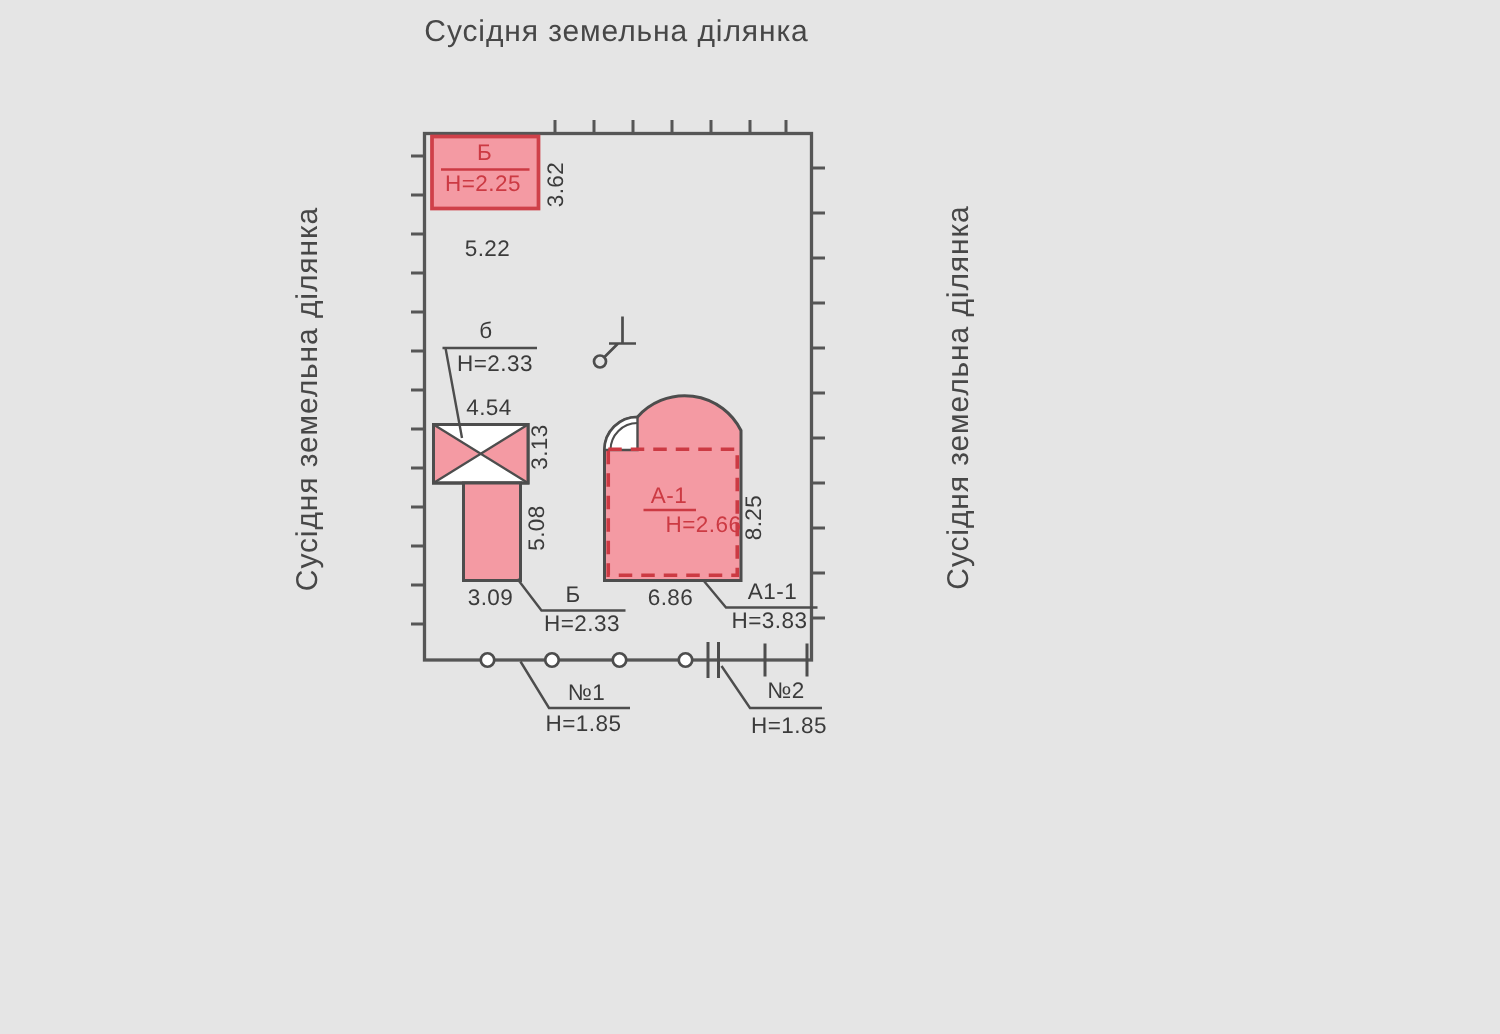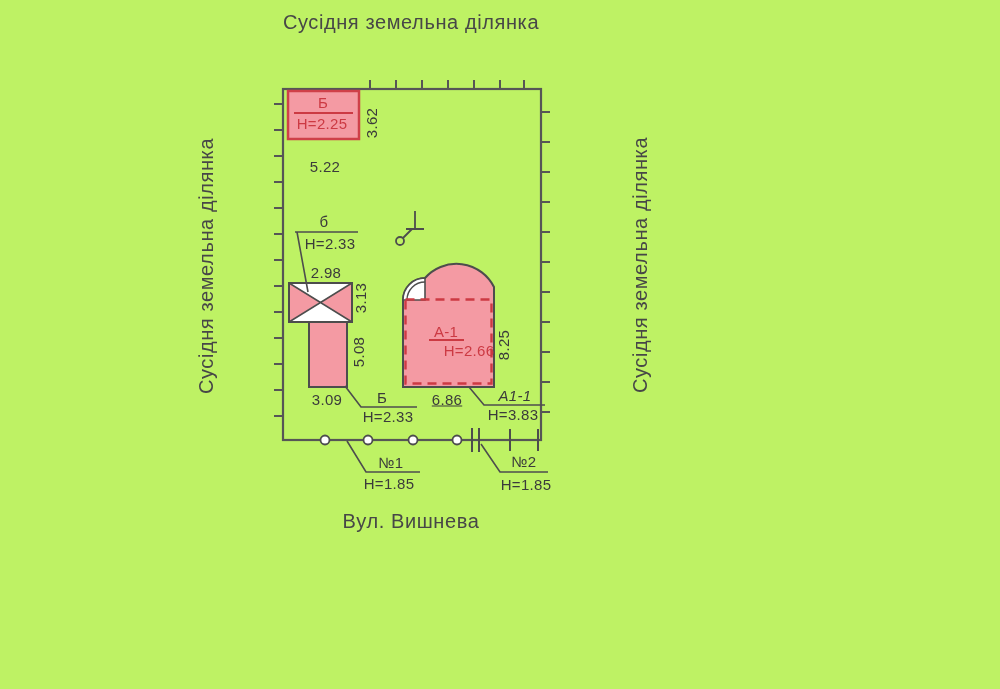--- a/index.html
+++ b/index.html
@@ -1,20 +1,20 @@
 <!DOCTYPE html>
 <html><head>
 <meta charset="utf-8">
 <style>
   html,body{margin:0;padding:0;}
   body{background:#ffffff;}
   .canvas{
     position:relative;
     width:1000px;height:689px;
-    background:#bef264;
+    background:#e5e5e5;
     font-family:"Liberation Sans","DejaVu Sans",sans-serif;
     overflow:hidden;
   }
   .canvas svg{position:absolute;left:0;top:0;}
   .txt{
     position:absolute;
     transform:translate(-50%,-50%);
     white-space:nowrap;
     color:#3b3b3b;
     font-size:15px;
@@ -90,43 +90,42 @@
 
     <g stroke="#4d4d4d" stroke-width="1.8" fill="none">
       <circle cx="400" cy="241" r="4"></circle>
       <path d="M403,238 L412,229 M406,229 H424 M415,229 V211"></path>
     </g>
   </svg>
 
   <div class="txt big" style="left:411px;top:22px;">Сусідня земельна ділянка</div>
   <div class="txt big vert" style="left:206px;top:266px;">Сусідня земельна ділянка</div>
   <div class="txt big vert" style="left:640px;top:265px;">Сусідня земельна ділянка</div>
-  <div class="txt big" style="left:411px;top:521px;">Вул. Вишнева</div>
 
   <div class="txt red" style="left:323px;top:102px;">Б</div>
   <div class="txt red" style="left:322px;top:123px;">H=2.25</div>
   <div class="txt" style="left:325px;top:166px;">5.22</div>
   <div class="txt vert" style="left:371px;top:123px;">3.62</div>
 
   <div class="txt" style="left:324px;top:221px;">б</div>
   <div class="txt" style="left:330px;top:243px;">H=2.33</div>
-  <div class="txt" style="left:326px;top:272px;">2.98</div>
+  <div class="txt" style="left:326px;top:272px;">4.54</div>
   <div class="txt vert" style="left:360px;top:298px;">3.13</div>
 
   <div class="txt vert" style="left:358px;top:352px;">5.08</div>
   <div class="txt" style="left:327px;top:399px;text-align:center;">3.09</div>
   <div class="txt" style="left:382px;top:397px;">Б</div>
   <div class="txt" style="left:388px;top:416px;">H=2.33</div>
 
   <div class="txt red" style="left:446px;top:331px;text-align:center;">А-1</div>
   <div class="txt red" style="left:469px;top:350px;">H=2.66</div>
   <div class="txt vert" style="left:503px;top:345px;">8.25</div>
-  <div class="txt" style="left:447px;top:399px;text-decoration:underline;">6.86</div>
+  <div class="txt" style="left:447px;top:399px;">6.86</div>
 
-  <div class="txt" style="left:515px;top:395px;font-style:italic;">А1-1</div>
+  <div class="txt" style="left:515px;top:395px;">А1-1</div>
   <div class="txt" style="left:513px;top:414px;">H=3.83</div>
 
   <div class="txt" style="left:391px;top:462px;">№1</div>
   <div class="txt" style="left:389px;top:483px;">H=1.85</div>
   <div class="txt" style="left:524px;top:461px;">№2</div>
   <div class="txt" style="left:526px;top:484px;">H=1.85</div>
 
 </div>
 
 </body></html>

